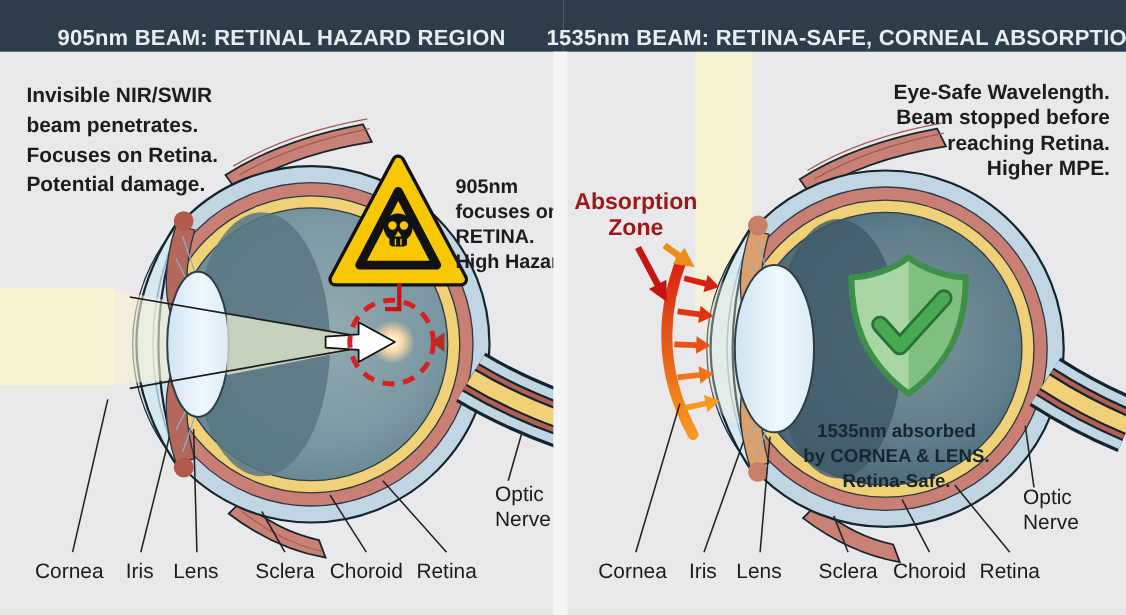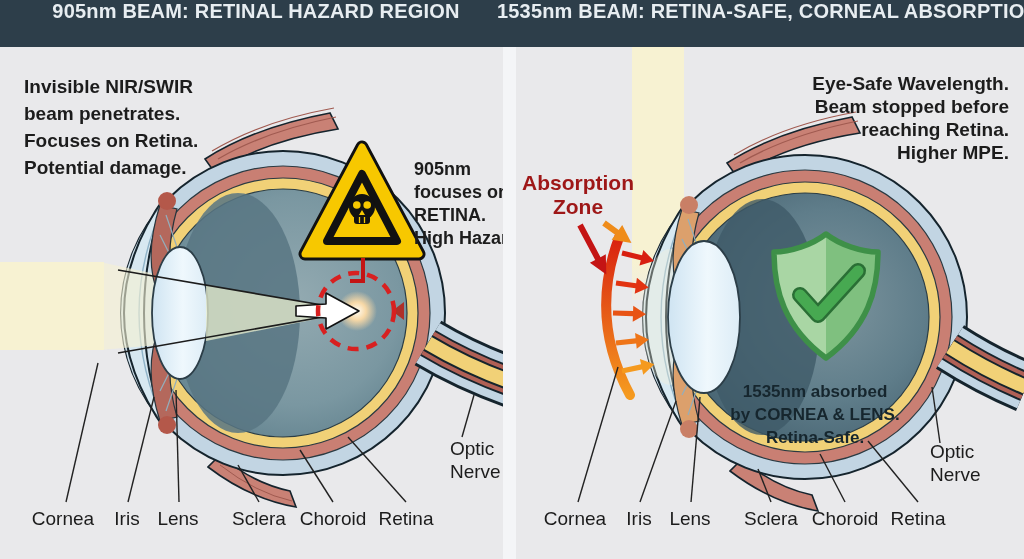--- a/index.html
+++ b/index.html
@@ -1,21 +1,21 @@
 <!DOCTYPE html>
 <html style="--header_bg: #2d3e4a; --header_text: #e7edf1; --panel_bg: #e9e9eb; --divider: #f4f5f7; --beam: #f7f2d2; --sclera: #c2d5e3; --choroid: #c97f73; --retina: #f1d177; --iris_left: #b4685c; --iris_right: #dca06c; --warning_yellow: #f7c800; --hazard_red: #d82020; --connector_red: #c41414; --shield_fill_light: #a9d6a4; --shield_fill_dark: #7fc07f; --shield_border: #3e9048; --check_green: #47a951; --absorption_red: #9e1717; --absorption_orange: #ef8c1a; --outline_dark: #15242d; --text_dark: #1c1c1c;"><head>
 <meta charset="utf-8">
 <style>
   html,body{margin:0;padding:0;background:#d8d8da;}
   #stage{position:relative;width:1024px;height:559px;overflow:hidden;
          font-family:"Liberation Sans",sans-serif;background:var(--panel_bg,#e9e9eb);}
   .panel{position:absolute;top:0;width:512px;height:559px;}
   #panel-left{left:0;}
   #panel-right{left:512px;}
-  .hdr{height:47px;background:var(--header_bg,#2d3e4a);display:flex;align-items:flex-start;justify-content:center;}
+  .hdr{height:47px;background:var(--header_bg,#2d3e4a);display:flex;align-items:flex-end;justify-content:center;}
   .hdr span{color:var(--header_text,#e7edf1);font-size:20px;font-weight:bold;letter-spacing:.2px;white-space:nowrap;}
   .divider{position:absolute;left:503px;top:47px;width:13px;height:512px;background:var(--divider,#f4f5f7);z-index:5;}
   svg{display:block;}
   text{font-family:"Liberation Sans",sans-serif;}
   .info{font-size:19px;font-weight:bold;fill:var(--text_dark,#1c1c1c);}
   .hz{font-size:18px;font-weight:bold;fill:var(--text_dark,#1c1c1c);}
   .lbl{font-size:19px;fill:var(--text_dark,#1c1c1c);}
   .abs{font-size:21px;font-weight:bold;fill:var(--absorption_red,#9e1717);}
   .sh{font-size:17px;font-weight:bold;fill:#16262e;}
   .leader{stroke:#222;stroke-width:1.4;fill:none;}

